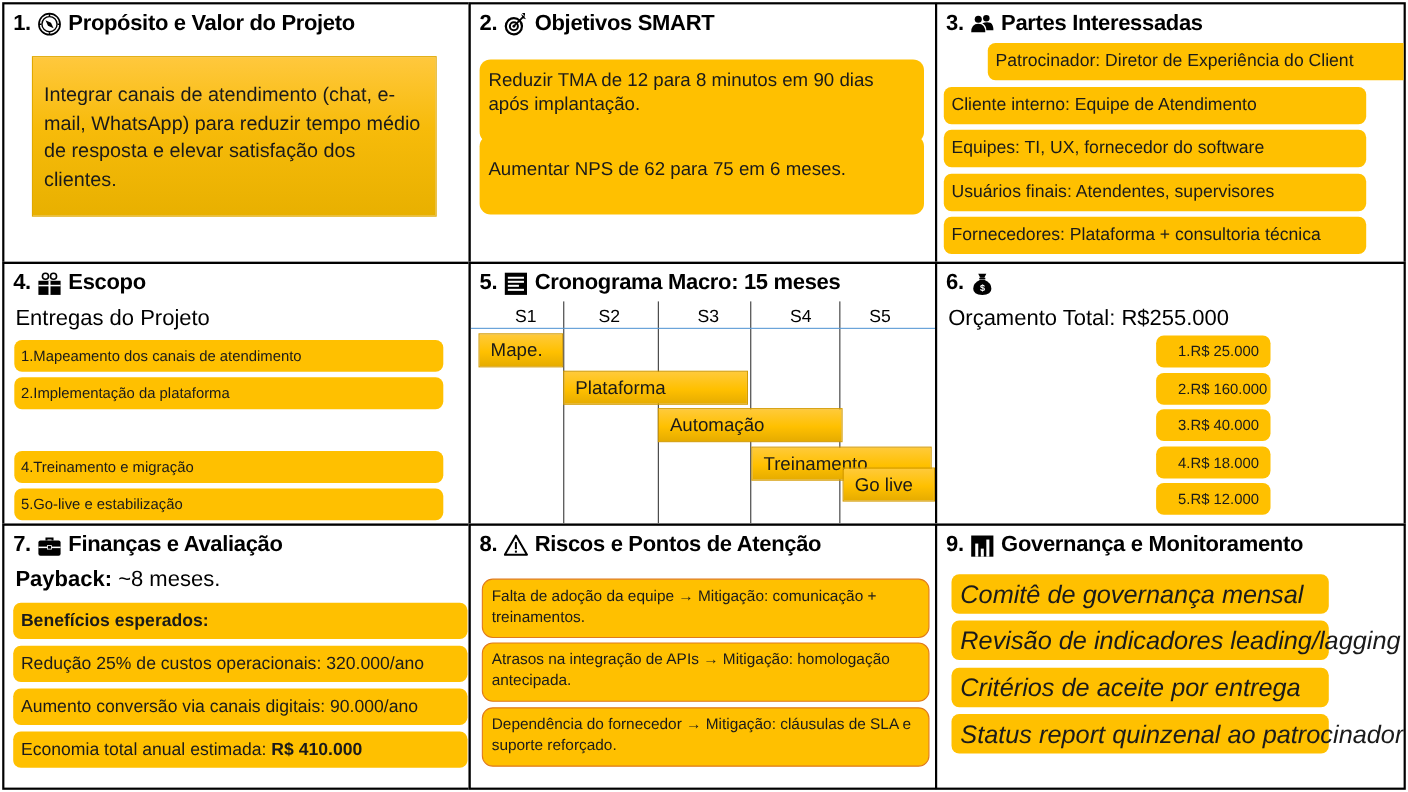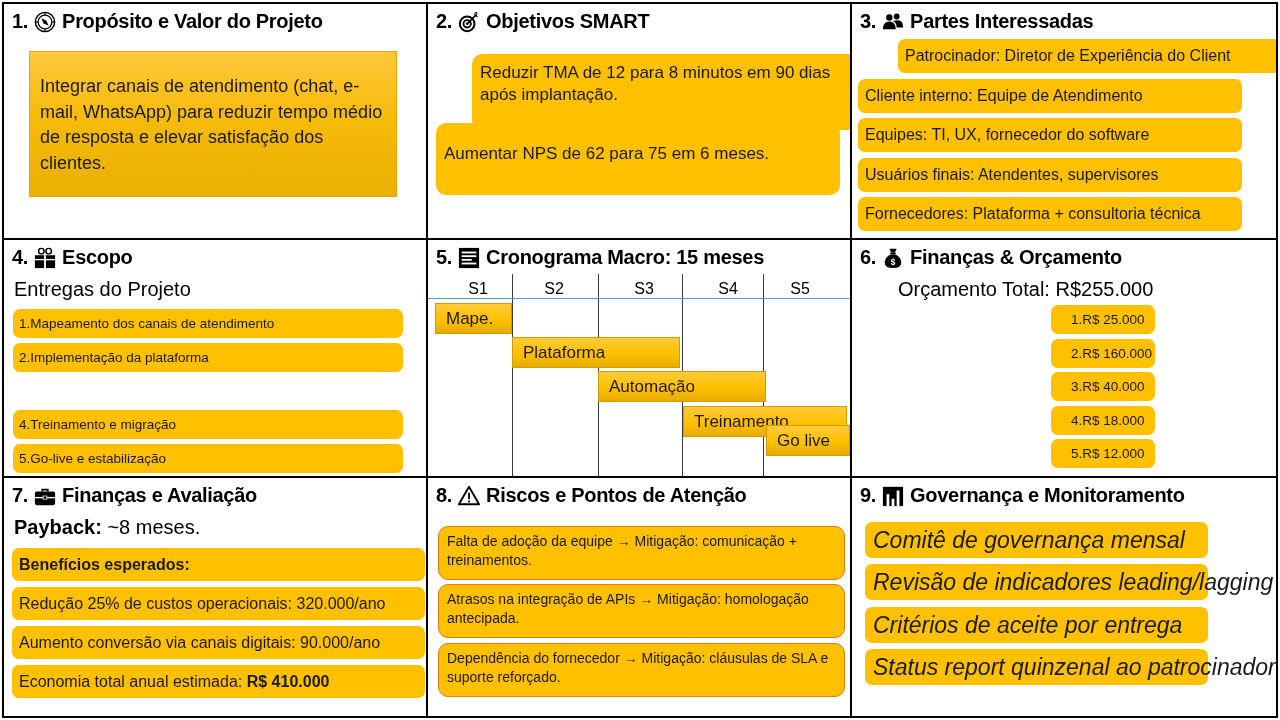--- a/index.html
+++ b/index.html
@@ -90,21 +90,21 @@
           <circle cx="10" cy="14" r="8" fill="none" stroke="#000" stroke-width="2.2"></circle>
           <circle cx="10" cy="14" r="4" fill="none" stroke="#000" stroke-width="2"></circle>
           <circle cx="10" cy="14" r="1.4" fill="#000"></circle>
           <line x1="10" y1="14" x2="20" y2="4" stroke="#000" stroke-width="1.8"></line>
           <path d="M17 2 L20 4 L22 7 L19 6 Z" fill="#000"></path>
           <path d="M18 1 L21 1 L21 4 Z" fill="#000"></path>
         </svg>
     </span>
     <span>Objetivos SMART</span>
   </div>
-  <div class="obj" style="top:50px; height:76px;margin-left:36px;">Reduzir TMA de 12 para 8 minutos em 90 dias após implantação.</div>
+  <div class="obj" style="top:50px; height:76px;">Reduzir TMA de 12 para 8 minutos em 90 dias após implantação.</div>
   <div class="obj" style="top:119px; height:72px; padding-top:20px;">Aumentar NPS de 62 para 75 em 6 meses.</div>
 </div>
 
 <div class="cell c3">
   <div class="title">
     <span>3.</span>
     <span class="icon">
       <svg viewBox="0 0 24 24">
           <circle cx="8" cy="7" r="3.5" fill="#000"></circle>
           <circle cx="16" cy="6" r="3.2" fill="#000"></circle>
@@ -177,23 +177,22 @@
   <div class="title">
     <span>6.</span>
     <span class="icon">
       <svg viewBox="0 0 24 24">
           <path d="M8 2 L16 2 L14 6 L10 6 Z" fill="#000"></path>
           <rect x="9" y="6" width="6" height="1.6" fill="#000"></rect>
           <path d="M10 8 Q3 11 3 17 Q3 23 12 23 Q21 23 21 17 Q21 11 14 8 Z" fill="#000"></path>
           <text x="12" y="19.5" font-size="9" font-weight="bold" fill="#fff" text-anchor="middle" font-family="Liberation Sans, sans-serif">$</text>
         </svg>
     </span>
-    <span>Finanças &amp; Orçamento</span>
-  </div>
-  <div class="subtitle" style="top:38px; left:10px;margin-left:36px;">Orçamento Total: R$255.000</div>
+  </div>
+  <div class="subtitle" style="top:38px; left:10px;">Orçamento Total: R$255.000</div>
   <div class="pill budget" style="top:65px;">1.R$ 25.000</div>
   <div class="pill budget" style="top:99px;">2.R$ 160.000</div>
   <div class="pill budget" style="top:132px;">3.R$ 40.000</div>
   <div class="pill budget" style="top:166px;">4.R$ 18.000</div>
   <div class="pill budget" style="top:199px;">5.R$ 12.000</div>
 </div>
 
 <div class="cell c7">
   <div class="title">
     <span>7.</span>

